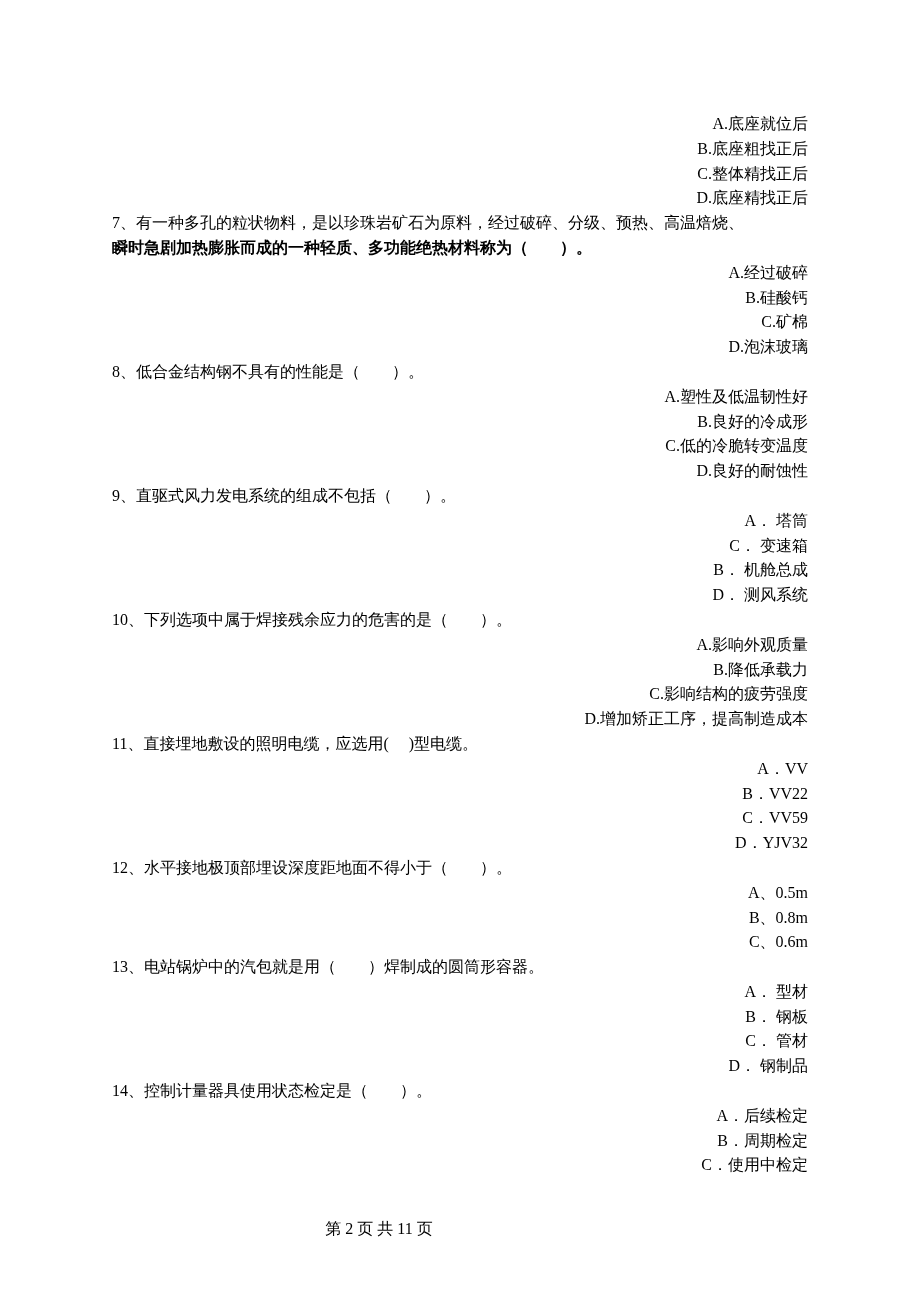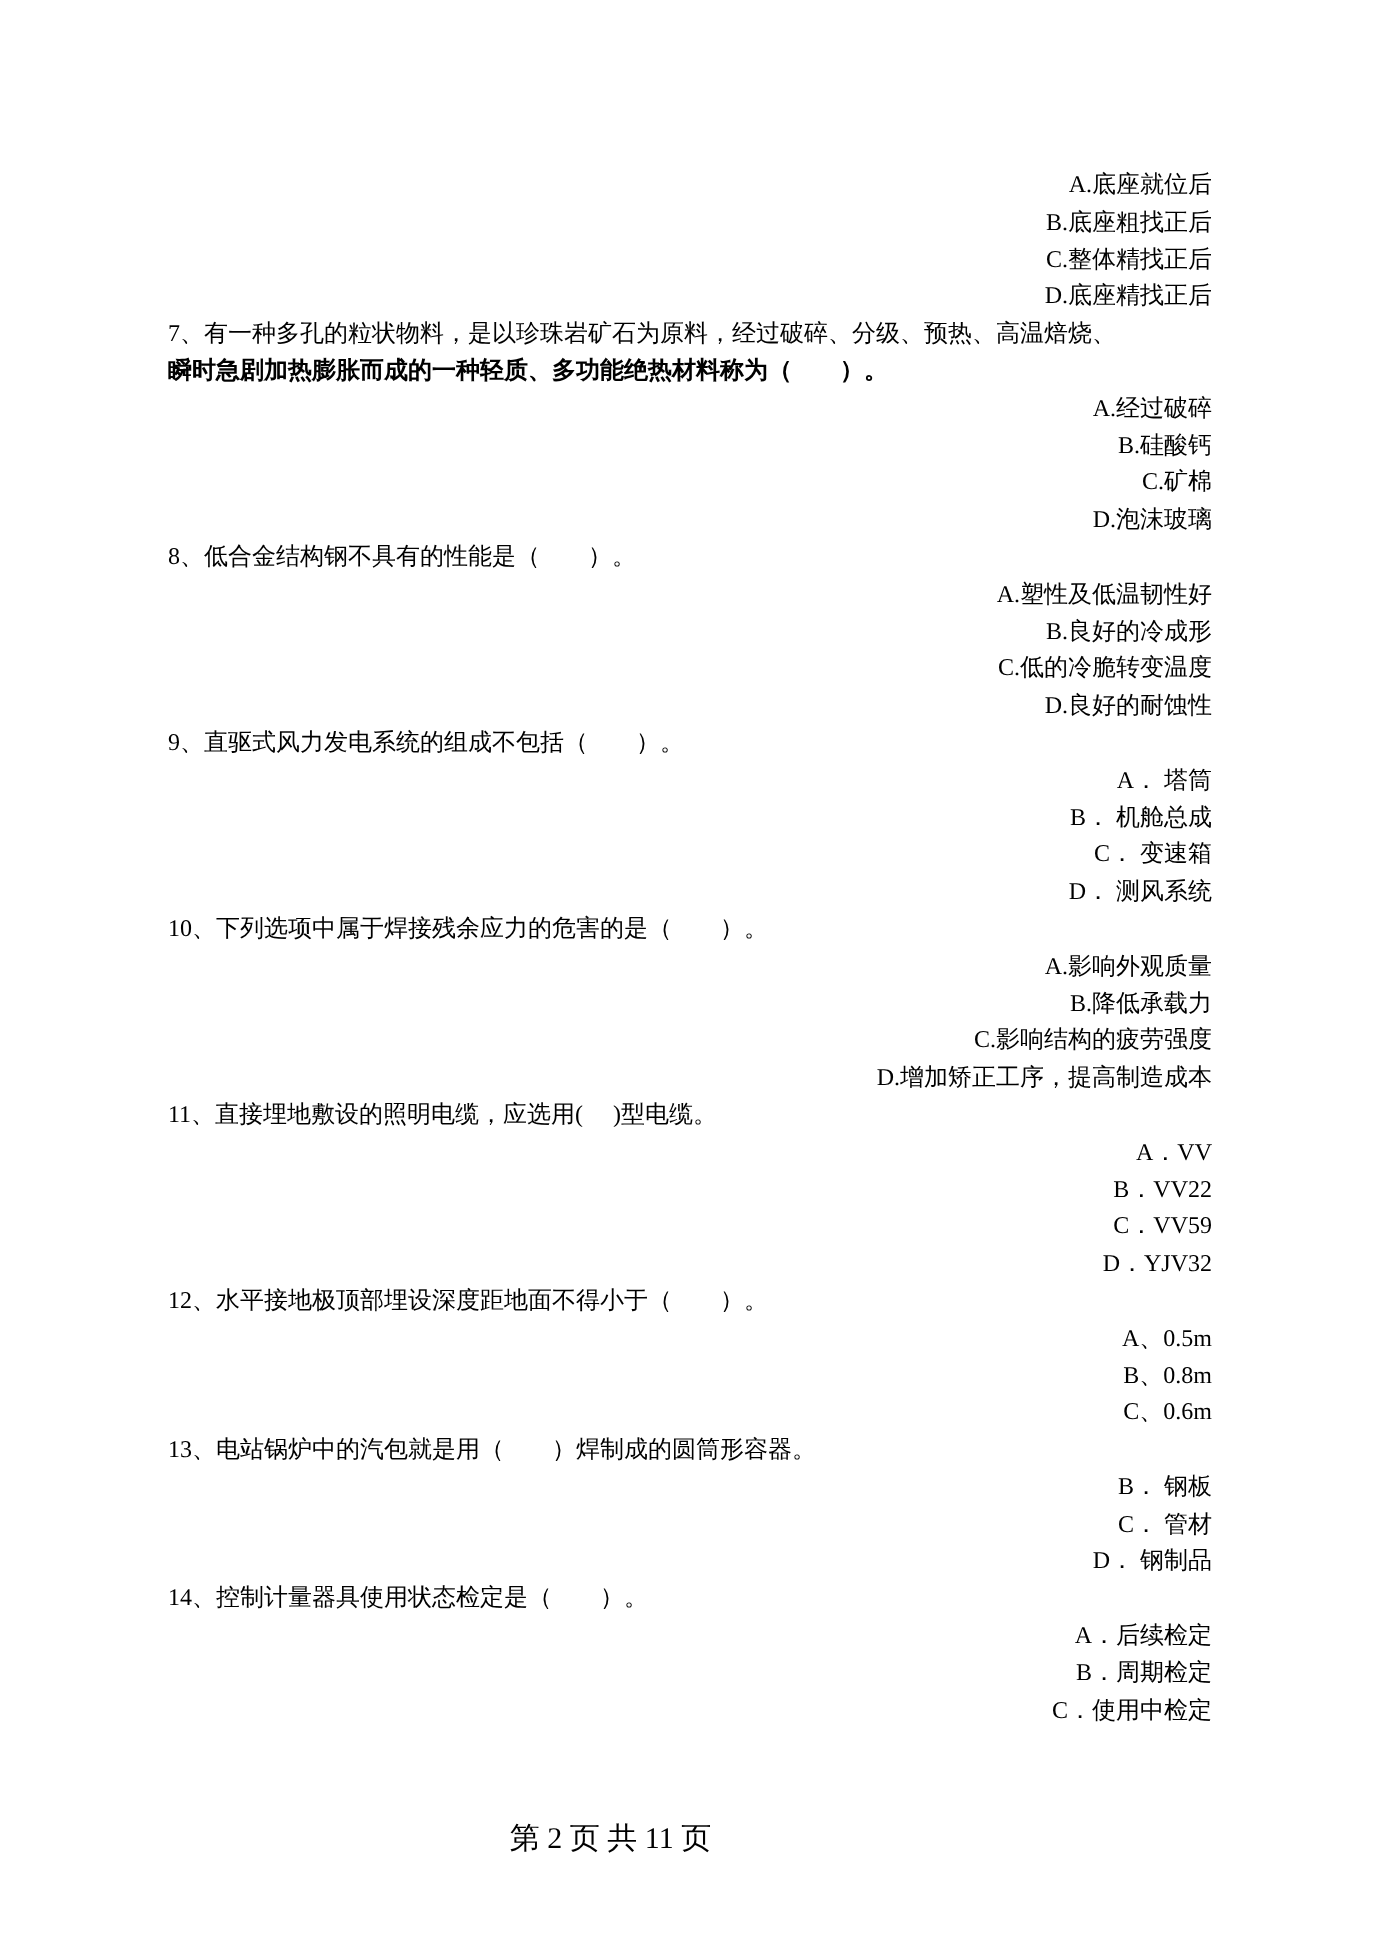--- a/index.html
+++ b/index.html
@@ -29,22 +29,21 @@
     .question-continuation {
       white-space: pre-wrap;
       font-weight: bold;
     }
     .footer {
       position: absolute;
       bottom: 60px;
       left: 0;
       width: 758px;
       text-align: center;
-      font-size: 20px;
-      margin-left: 28px;
+      font-size: 16px;
     }
   </style>
 </head>
 <body>
 
 <div class="page">
 
   <div class="option-block">
     <div class="option-line">A.底座就位后</div>
     <div class="option-line">B.底座粗找正后</div>
@@ -65,22 +64,22 @@
   <div class="option-block">
     <div class="option-line">A.塑性及低温韧性好</div>
     <div class="option-line">B.良好的冷成形</div>
     <div class="option-line">C.低的冷脆转变温度</div>
     <div class="option-line">D.良好的耐蚀性</div>
   </div>
 
   <div class="question-line">9、直驱式风力发电系统的组成不包括（　　）。</div>
   <div class="option-block">
     <div class="option-line">A． 塔筒</div>
+    <div class="option-line">C． 变速箱</div>
     <div class="option-line">B． 机舱总成</div>
-    <div class="option-line">C． 变速箱</div>
     <div class="option-line">D． 测风系统</div>
   </div>
 
   <div class="question-line">10、下列选项中属于焊接残余应力的危害的是（　　）。</div>
   <div class="option-block">
     <div class="option-line">A.影响外观质量</div>
     <div class="option-line">B.降低承载力</div>
     <div class="option-line">C.影响结构的疲劳强度</div>
     <div class="option-line">D.增加矫正工序，提高制造成本</div>
   </div>
@@ -95,20 +94,21 @@
 
   <div class="question-line">12、水平接地极顶部埋设深度距地面不得小于（　　）。</div>
   <div class="option-block">
     <div class="option-line">A、0.5m</div>
     <div class="option-line">B、0.8m</div>
     <div class="option-line">C、0.6m</div>
   </div>
 
   <div class="question-line">13、电站锅炉中的汽包就是用（　　）焊制成的圆筒形容器。</div>
   <div class="option-block">
+    <div class="option-line">A． 型材</div>
     <div class="option-line">B． 钢板</div>
     <div class="option-line">C． 管材</div>
     <div class="option-line">D． 钢制品</div>
   </div>
 
   <div class="question-line">14、控制计量器具使用状态检定是（　　）。</div>
   <div class="option-block">
     <div class="option-line">A．后续检定</div>
     <div class="option-line">B．周期检定</div>
     <div class="option-line">C．使用中检定</div>

